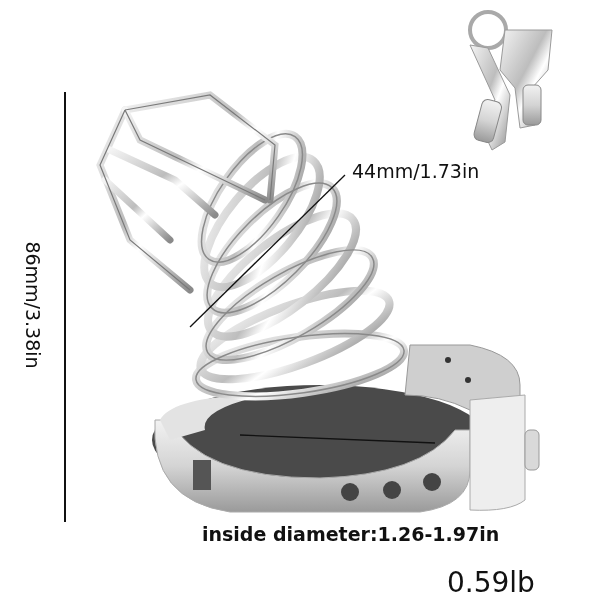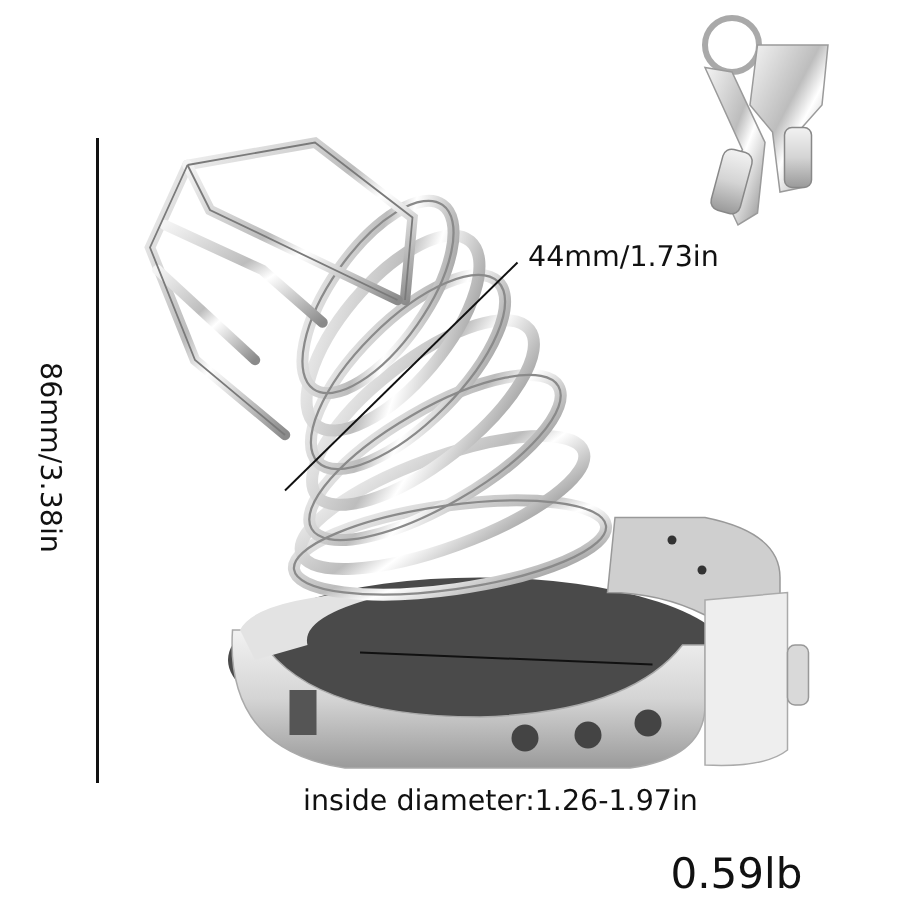--- a/index.html
+++ b/index.html
@@ -1,20 +1,20 @@
 <!DOCTYPE html>
 <html><head>
   <meta charset="utf-8">
   <style>
     html, body { margin:0; padding:0; background:#ffffff; }
     body { width:600px; height:600px; position:relative; overflow:hidden; font-family:"DejaVu Sans", sans-serif; color:#111; }
     .label { position:absolute; white-space:nowrap; color:#111; }
     .lbl-depth { left:352px; top:160px; font-size:19px; }
     .lbl-height { left:33px; top:305px; font-size:19px; transform:translate(-50%,-50%) rotate(90deg); transform-origin:center; }
-    .lbl-diam { left:202px; top:523px; font-size:19px; }
+    .lbl-diam { left:202px; top:523px; font-size:19px;font-weight:bold; }
     .lbl-weight { left:447px; top:566px; font-size:28px; }
     .vline { position:absolute; left:64px; top:92px; width:2px; height:430px; background:#111; }
     svg.art { position:absolute; left:0; top:0; }
   </style>
 </head>
 <body>
 
 <svg class="art" width="600" height="600" viewBox="0 0 600 600">
   <defs>
     <linearGradient id="chrome" x1="0" y1="0" x2="1" y2="1">

